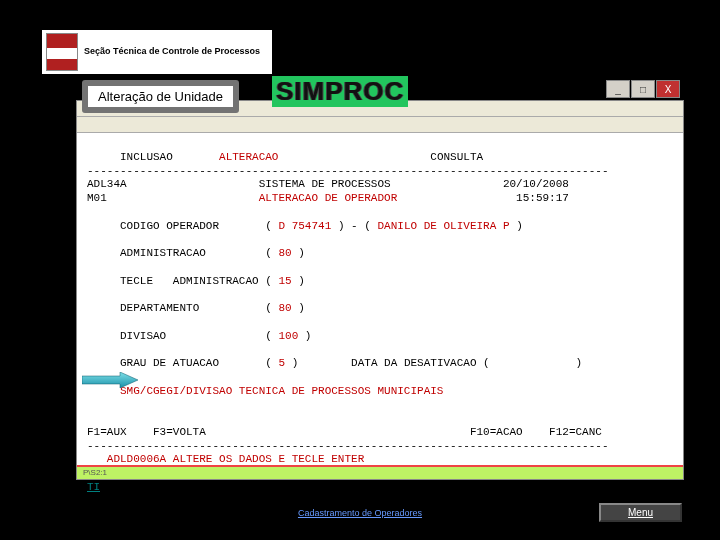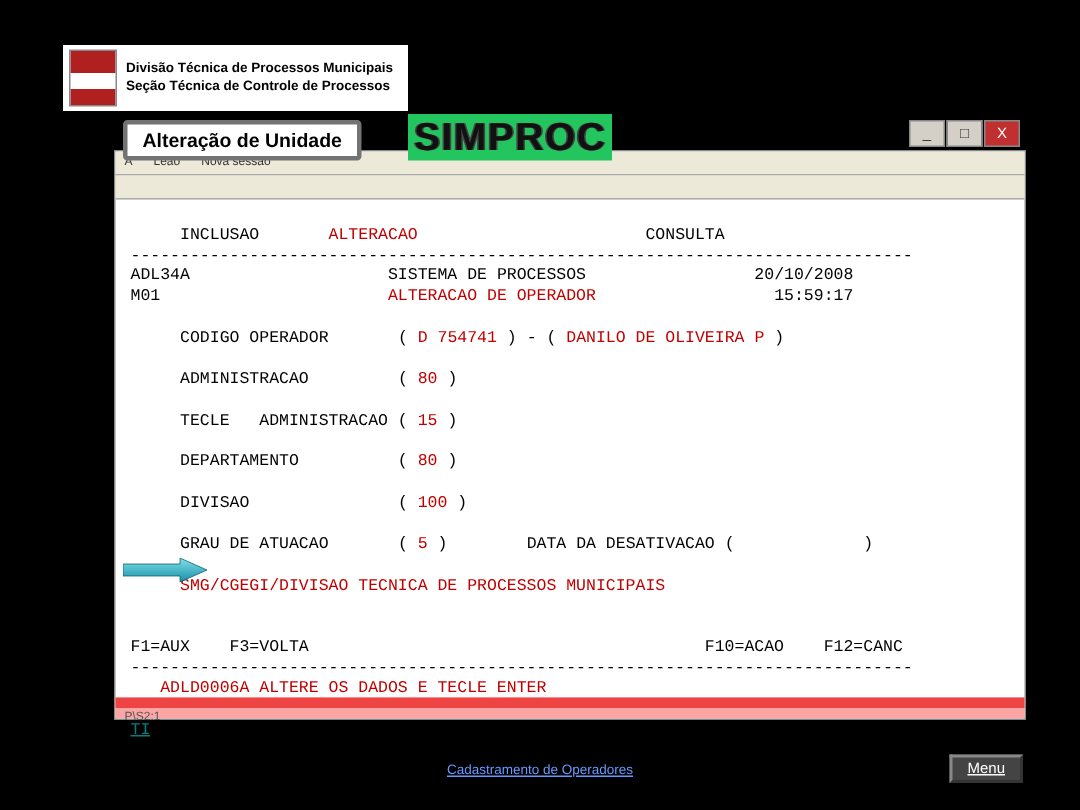--- a/index.html
+++ b/index.html
@@ -30,24 +30,24 @@
     margin-right: 6px;
   }
   .header-text { font-size: 9px; line-height: 1.3; }
   .header-text div { font-weight: bold; }
   
   .badge {
     position: absolute;
     top: 80px;
     left: 82px;
     background: #fff;
-    border: 3px solid #737373;
+    border: 6px solid #737373;
     border-radius: 3px;
     font-size: 13px;
-    font-weight: bold;
+    font-weight: normal;
     color: #000;
     padding: 3px 10px;
     z-index: 10;
   }
   .simproc {
     position: absolute;
     top: 76px;
     left: 272px;
     font-size: 26px;
     font-weight: bold;
@@ -139,43 +139,42 @@
     line-height: 1.3;
   }
   .menu-btn {
     position: absolute;
     bottom: 18px;
     right: 38px;
     background: #444;
     color: #fff;
     border: 2px outset #888;
     font-size: 10px;
-    padding: 2px 10px;
+    padding: 2px 27px;
     text-decoration: underline;
   }
   .statusbar {
     position: absolute;
     bottom: 0;
     left: 0;
     right: 0;
     height: 14px;
-    background: #fca5a5;
-    border-top: 7px solid #ef4444;
+    background: #bef264;
+    border-top: 2px solid #ef4444;
     font-size: 8px;
     color: #555;
     padding: 1px 6px;
   }
 </style>
 </head>
 <body>
 
 <div class="header-box">
   <div class="logo"></div>
   <div class="header-text">
-    <div>Divisão Técnica de Processos Municipais</div>
     <div>Seção Técnica de Controle de Processos</div>
   </div>
 </div>
 
 <div class="badge">Alteração de Unidade</div>
 <div class="simproc">SIMPROC</div>
 
 <div class="titlebar">
   <span>_</span>
   <span>□</span>

